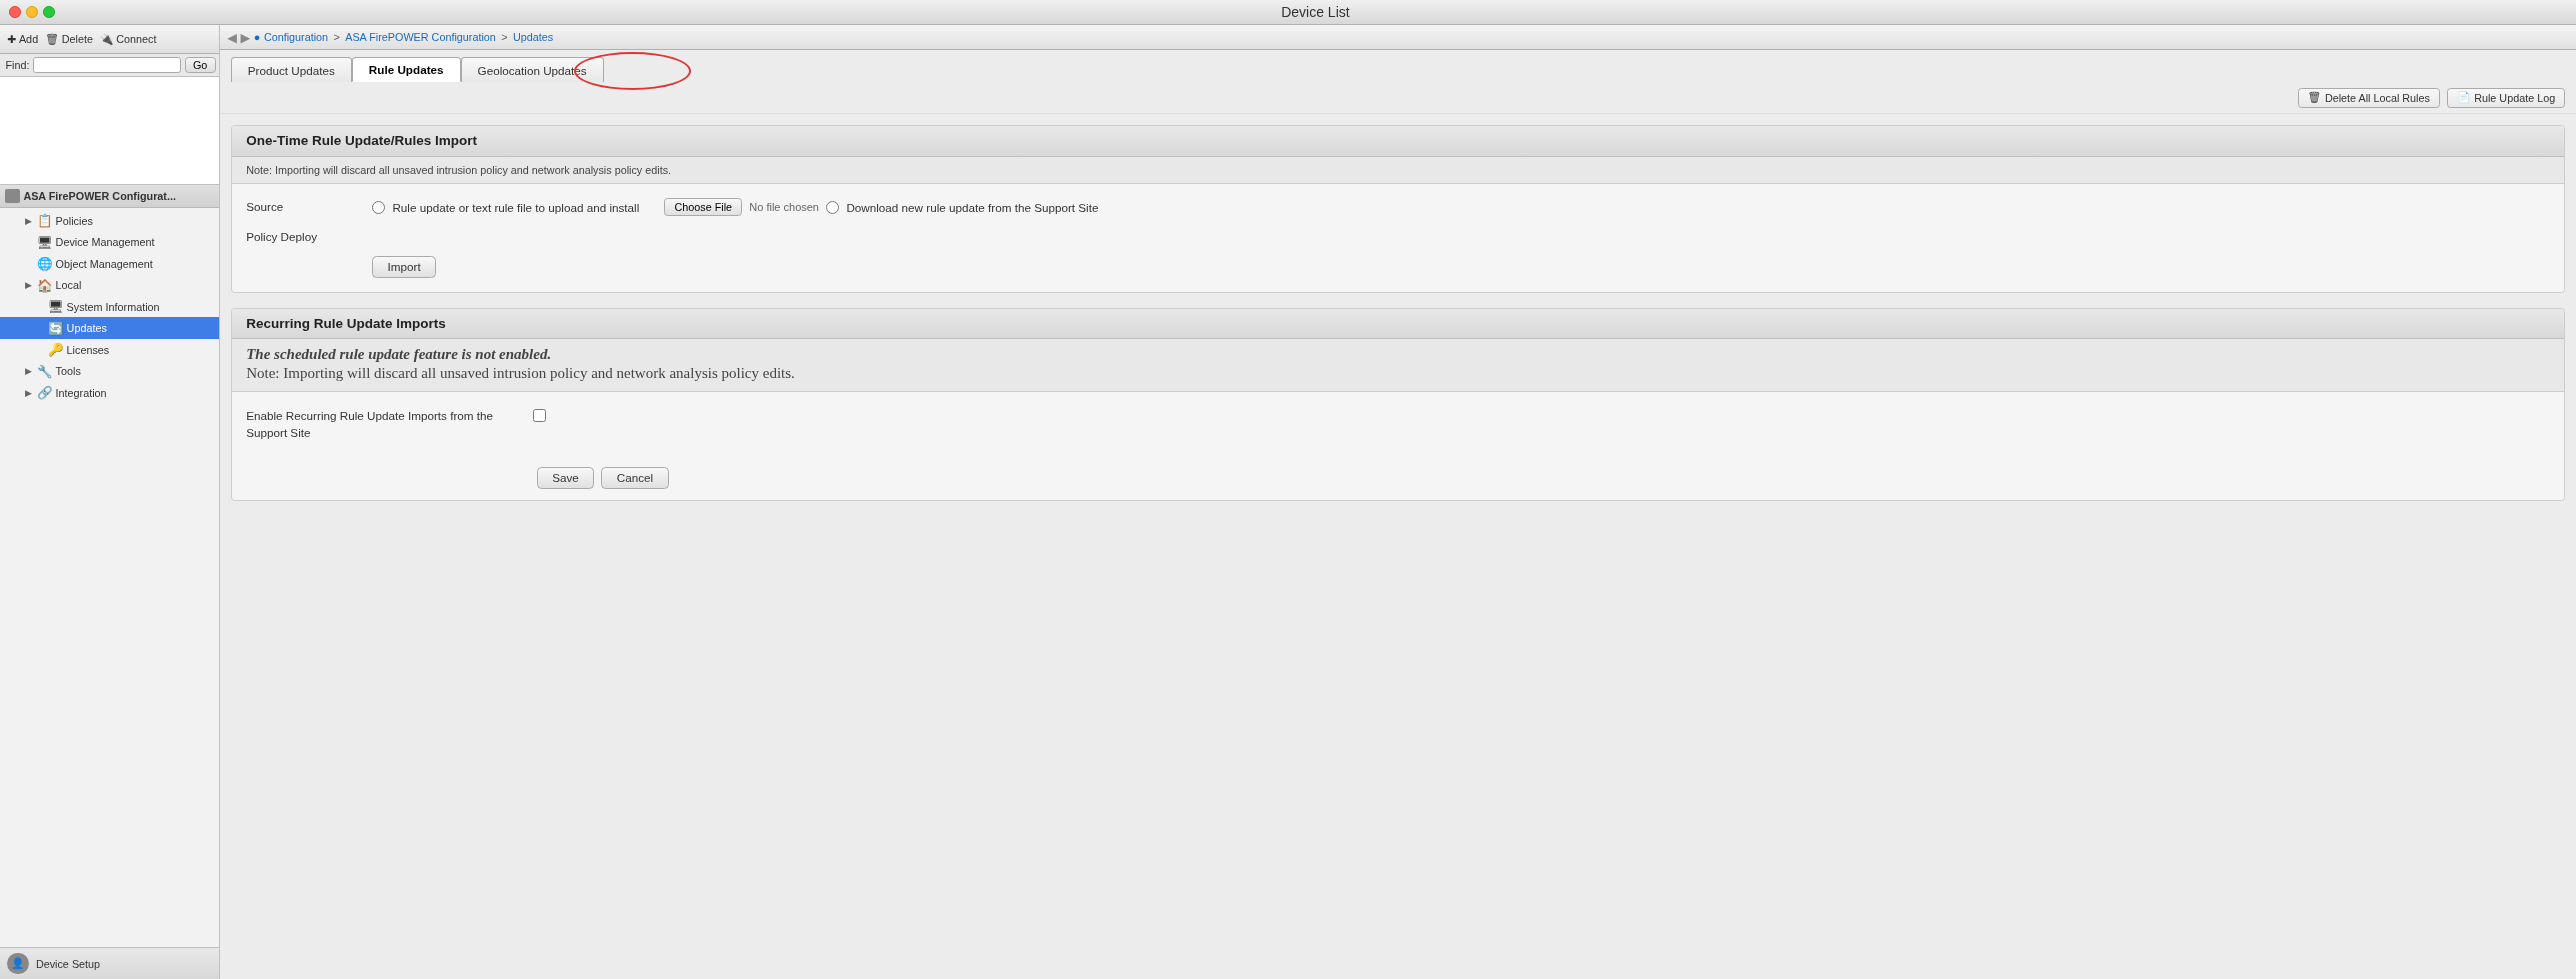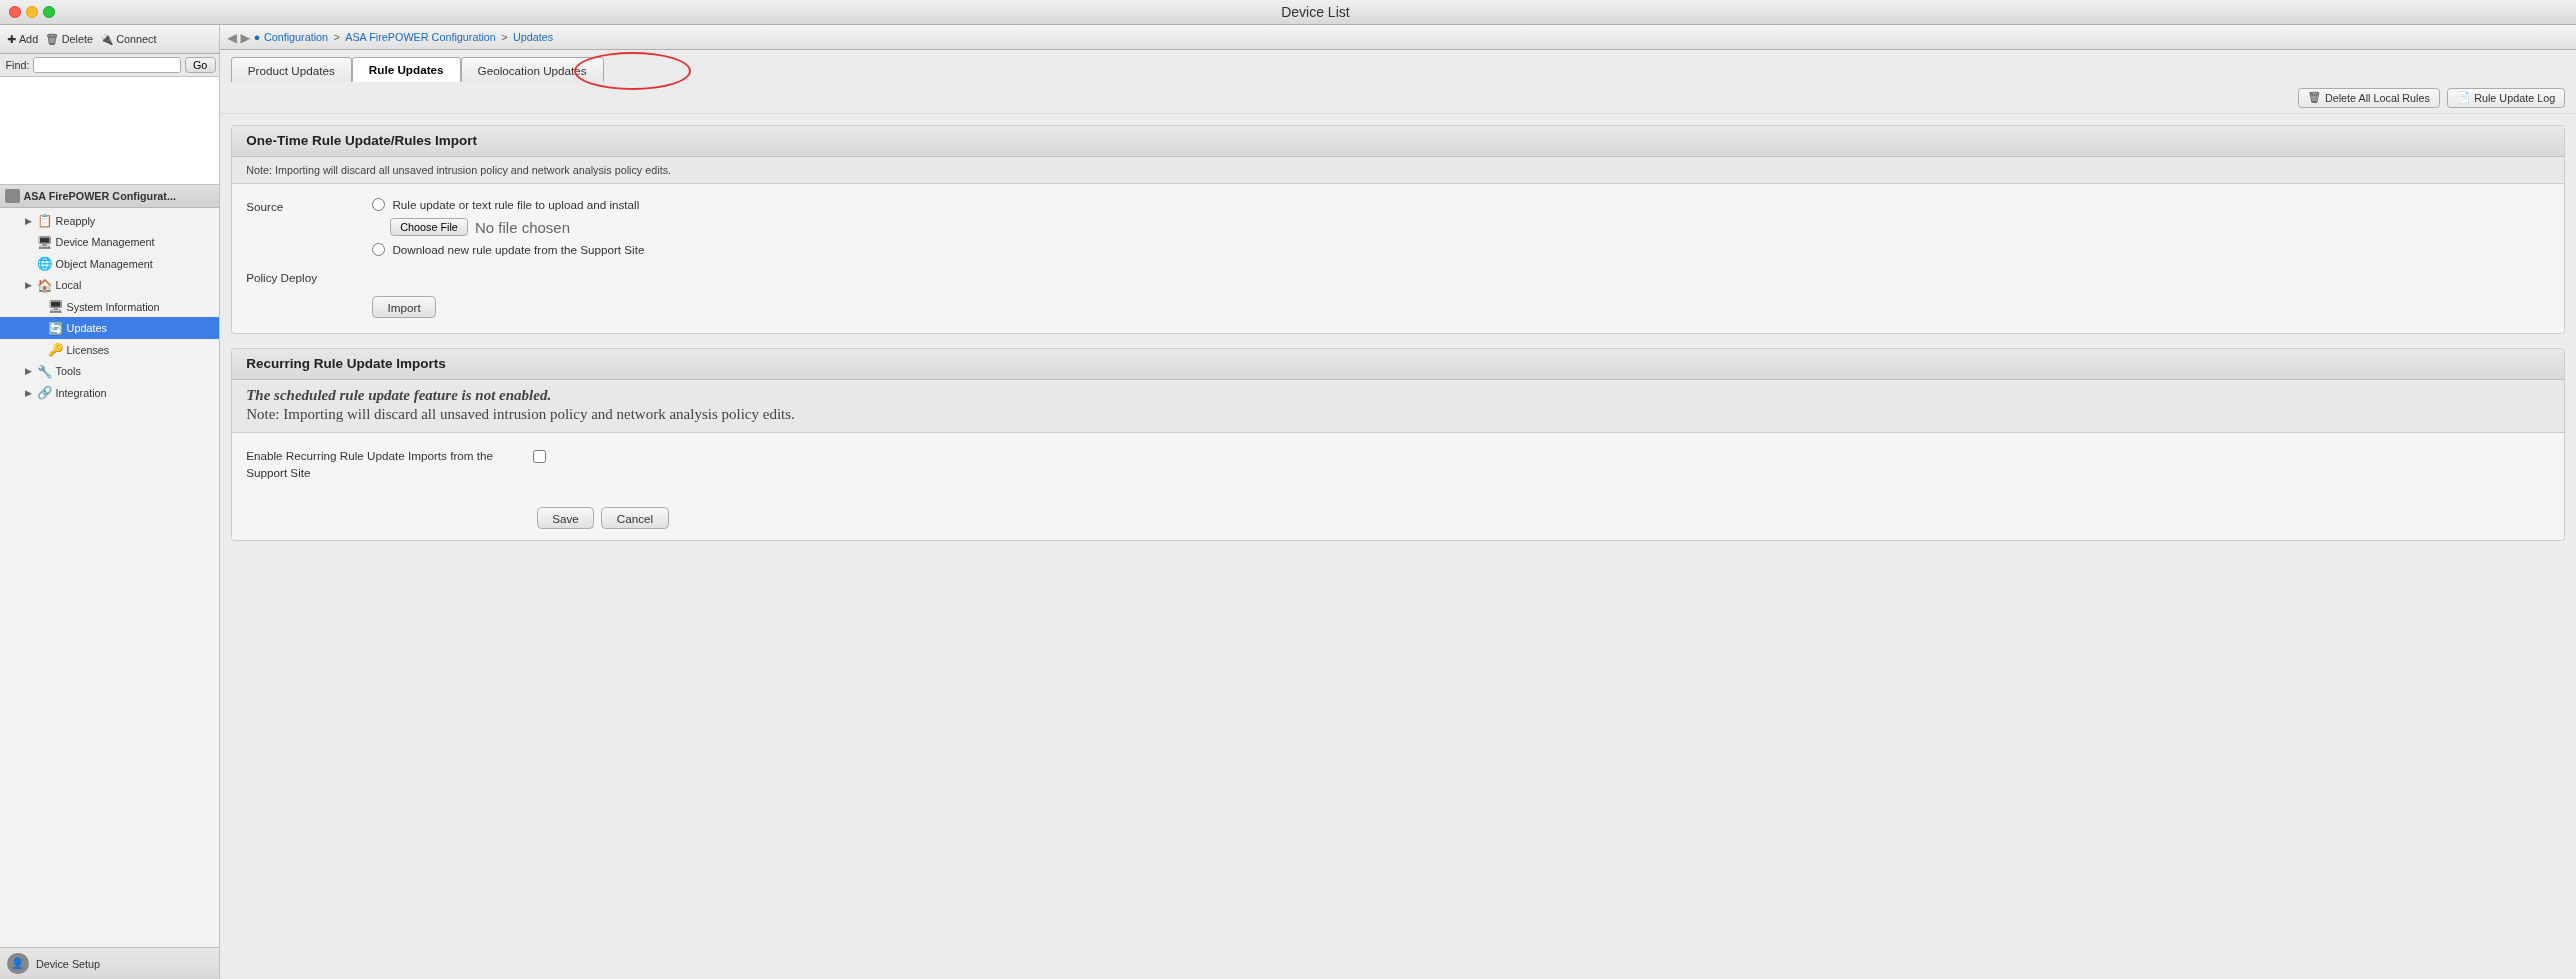--- a/index.html
+++ b/index.html
@@ -76,26 +76,26 @@
     .content-panel { flex: 1; overflow-y: auto; padding: 10.8px; background: #ececec; }
 
     
     .section-box { background: #f5f5f5; border: 0.9px solid #ccc; border-radius: 3.6px; margin-bottom: 14.4px; overflow: hidden; }
     .section-header { background: linear-gradient(to bottom, #e8e8e8, #d8d8d8); border-bottom: 0.9px solid #c0c0c0; padding: 7.2px 14.4px; font-size: 13.5px; font-weight: bold; color: #222; }
     .section-note { background: #e8e8e8; border-bottom: 0.9px solid #ccc; padding: 7.2px 14.4px; font-size: 10.8px; color: #444; }
     .section-body { padding: 14.4px; }
 
     .form-row { display: flex; align-items: flex-start; margin-bottom: 12.6px; }
     .form-label { width: 126px; font-size: 11.7px; color: #333; padding-top: 1.8px; flex-shrink: 0; }
-    .form-controls { flex: 1; display: flex; flex-direction: column; gap: 7.2px; }
+    .form-controls { flex: 1; display: flex; flex-direction: row; gap: 7.2px; }
 
     .radio-row { display: flex; align-items: center; gap: 7.2px; font-size: 11.7px; color: #333; }
     .radio-input { cursor: pointer; }
     .choose-file-btn { padding: 1.8px 9px; background: linear-gradient(to bottom, #f8f8f8, #e0e0e0); border: 0.9px solid #aaa; border-radius: 3.6px; font-size: 10.8px; cursor: pointer; }
-    .no-file-text { font-size: 15px; color: #666; }
+    .no-file-text { font-size: 11px; color: #666; }
 
     .checkbox-row { display: flex; align-items: center; gap: 7.2px; font-size: 11.7px; color: #333; }
     .checkbox-input { cursor: pointer; }
 
     .button-row { display: flex; gap: 7.2px; margin-top: 7.2px; }
     .action-btn { padding: 3.6px 14.4px; background: linear-gradient(to bottom, #f8f8f8, #e0e0e0); border: 0.9px solid #aaa; border-radius: 4.5px; font-size: 11.7px; cursor: pointer; color: #333; }
 
     .section-notes-group { background: #e8e8e8; border-bottom: 0.9px solid #ccc; padding: 7.2px 14.4px; }
     .section-notes-group p { font-size: 15px; color: #444; margin-bottom: 1.8px; font-family: Liberation Serif, serif; }
     .section-notes-group p.italic { font-style: italic; font-weight: bold; }
@@ -146,21 +146,21 @@
     <div class="sidebar-section">
       <div class="sidebar-device-header">
         <div class="device-icon"></div>
         <span>ASA FirePOWER Configurat...</span>
       </div>
       <div class="nav-tree">
 
         <div class="nav-item indent1">
           <span class="expand-arrow">▶</span>
           <span class="icon">📋</span>
-          <span>Reapply</span>
+          <span>Policies</span>
         </div>
 
         <div class="nav-item indent1">
           <span class="expand-arrow" style="visibility:hidden">▶</span>
           <span class="icon">🖥</span>
           <span>Device Management</span>
         </div>
 
         <div class="nav-item indent1">
           <span class="expand-arrow" style="visibility:hidden">▶</span>

